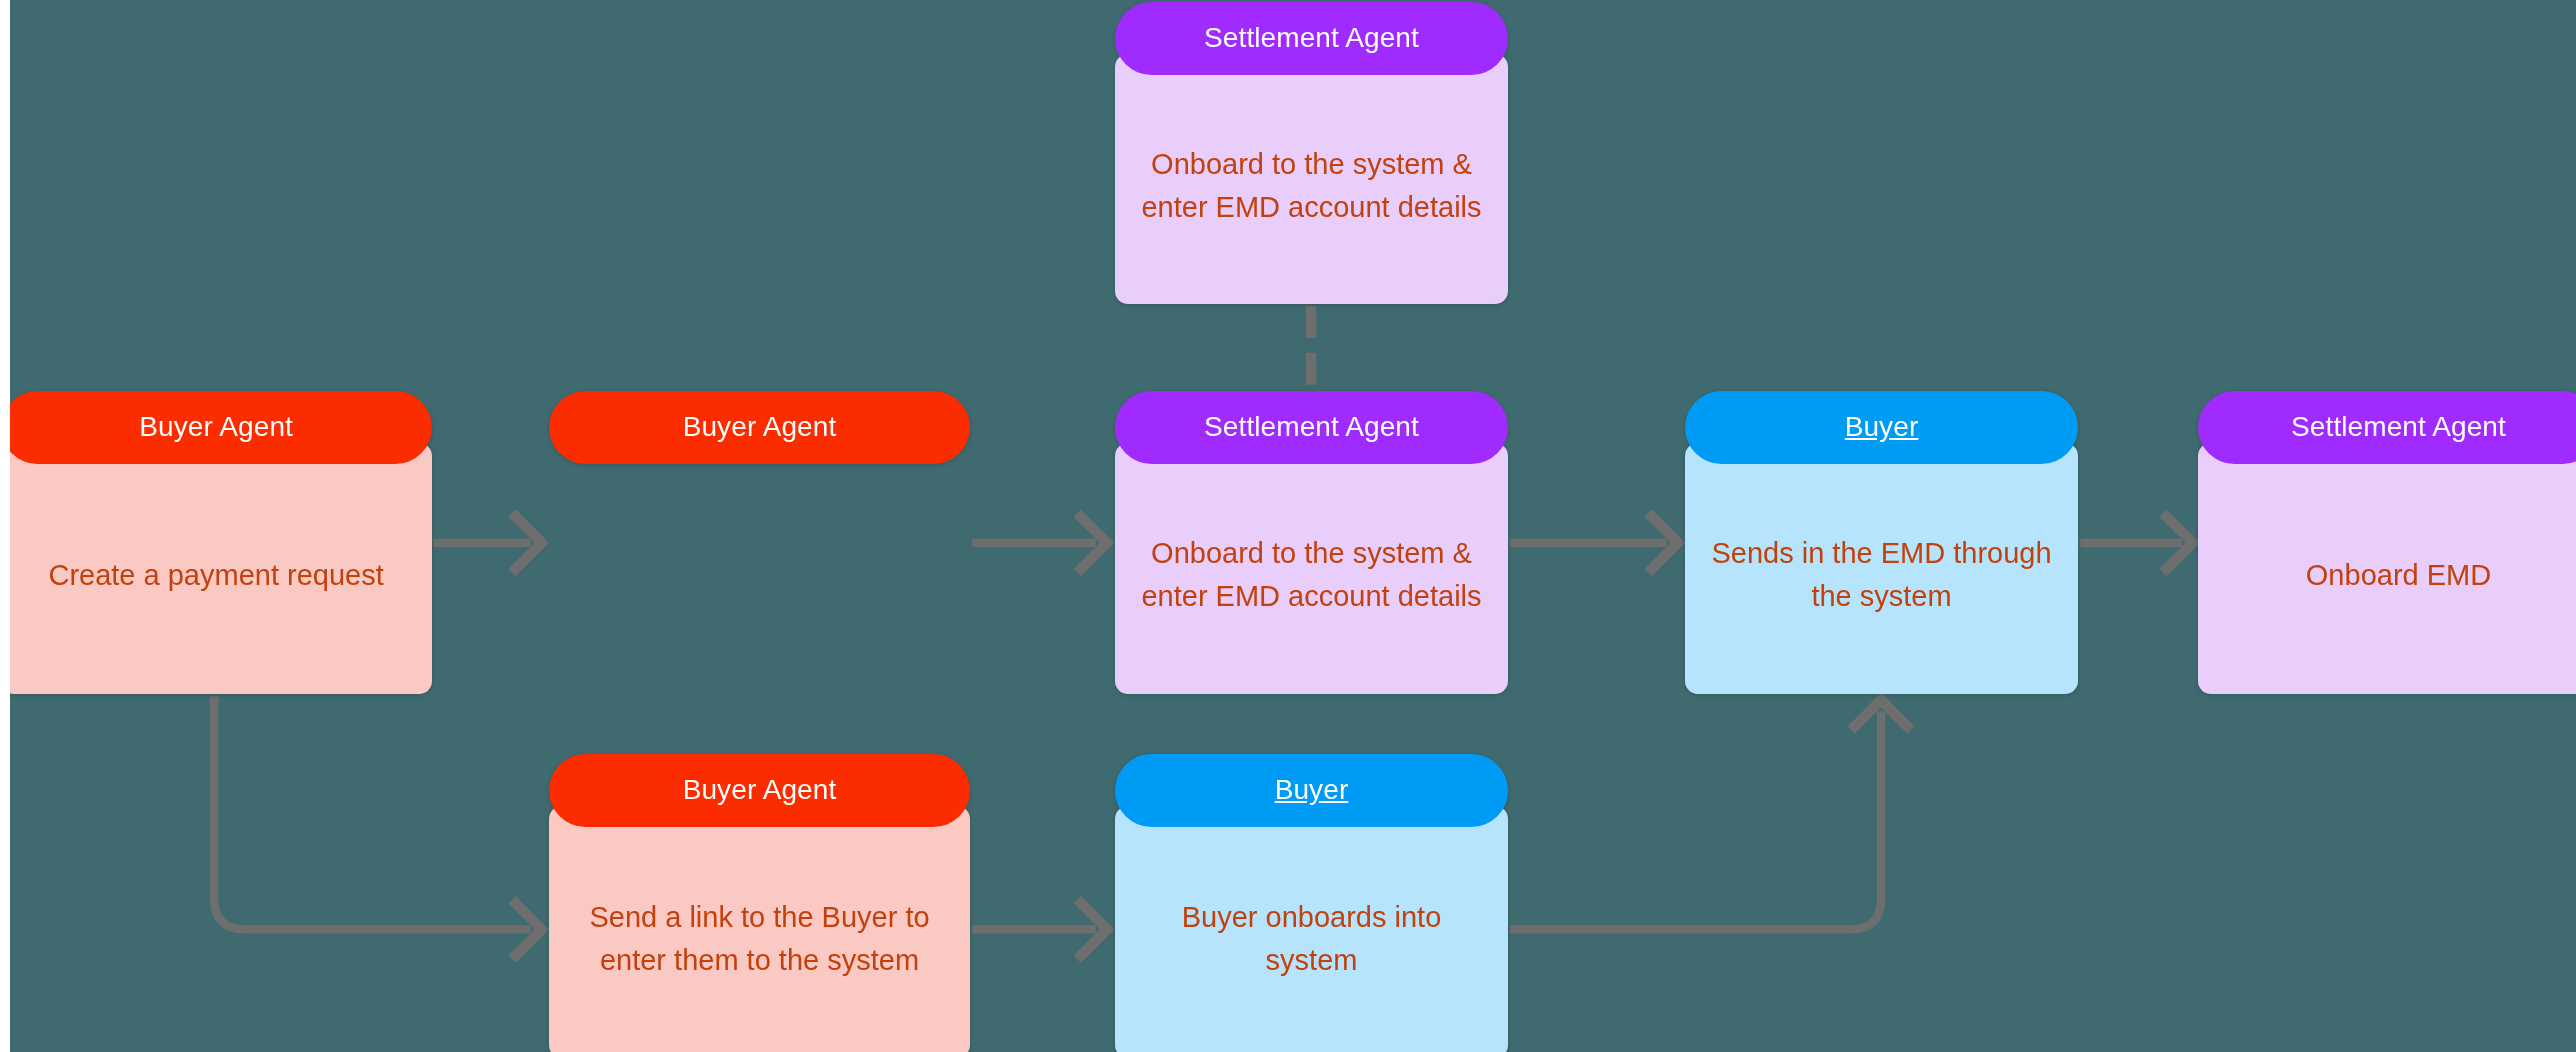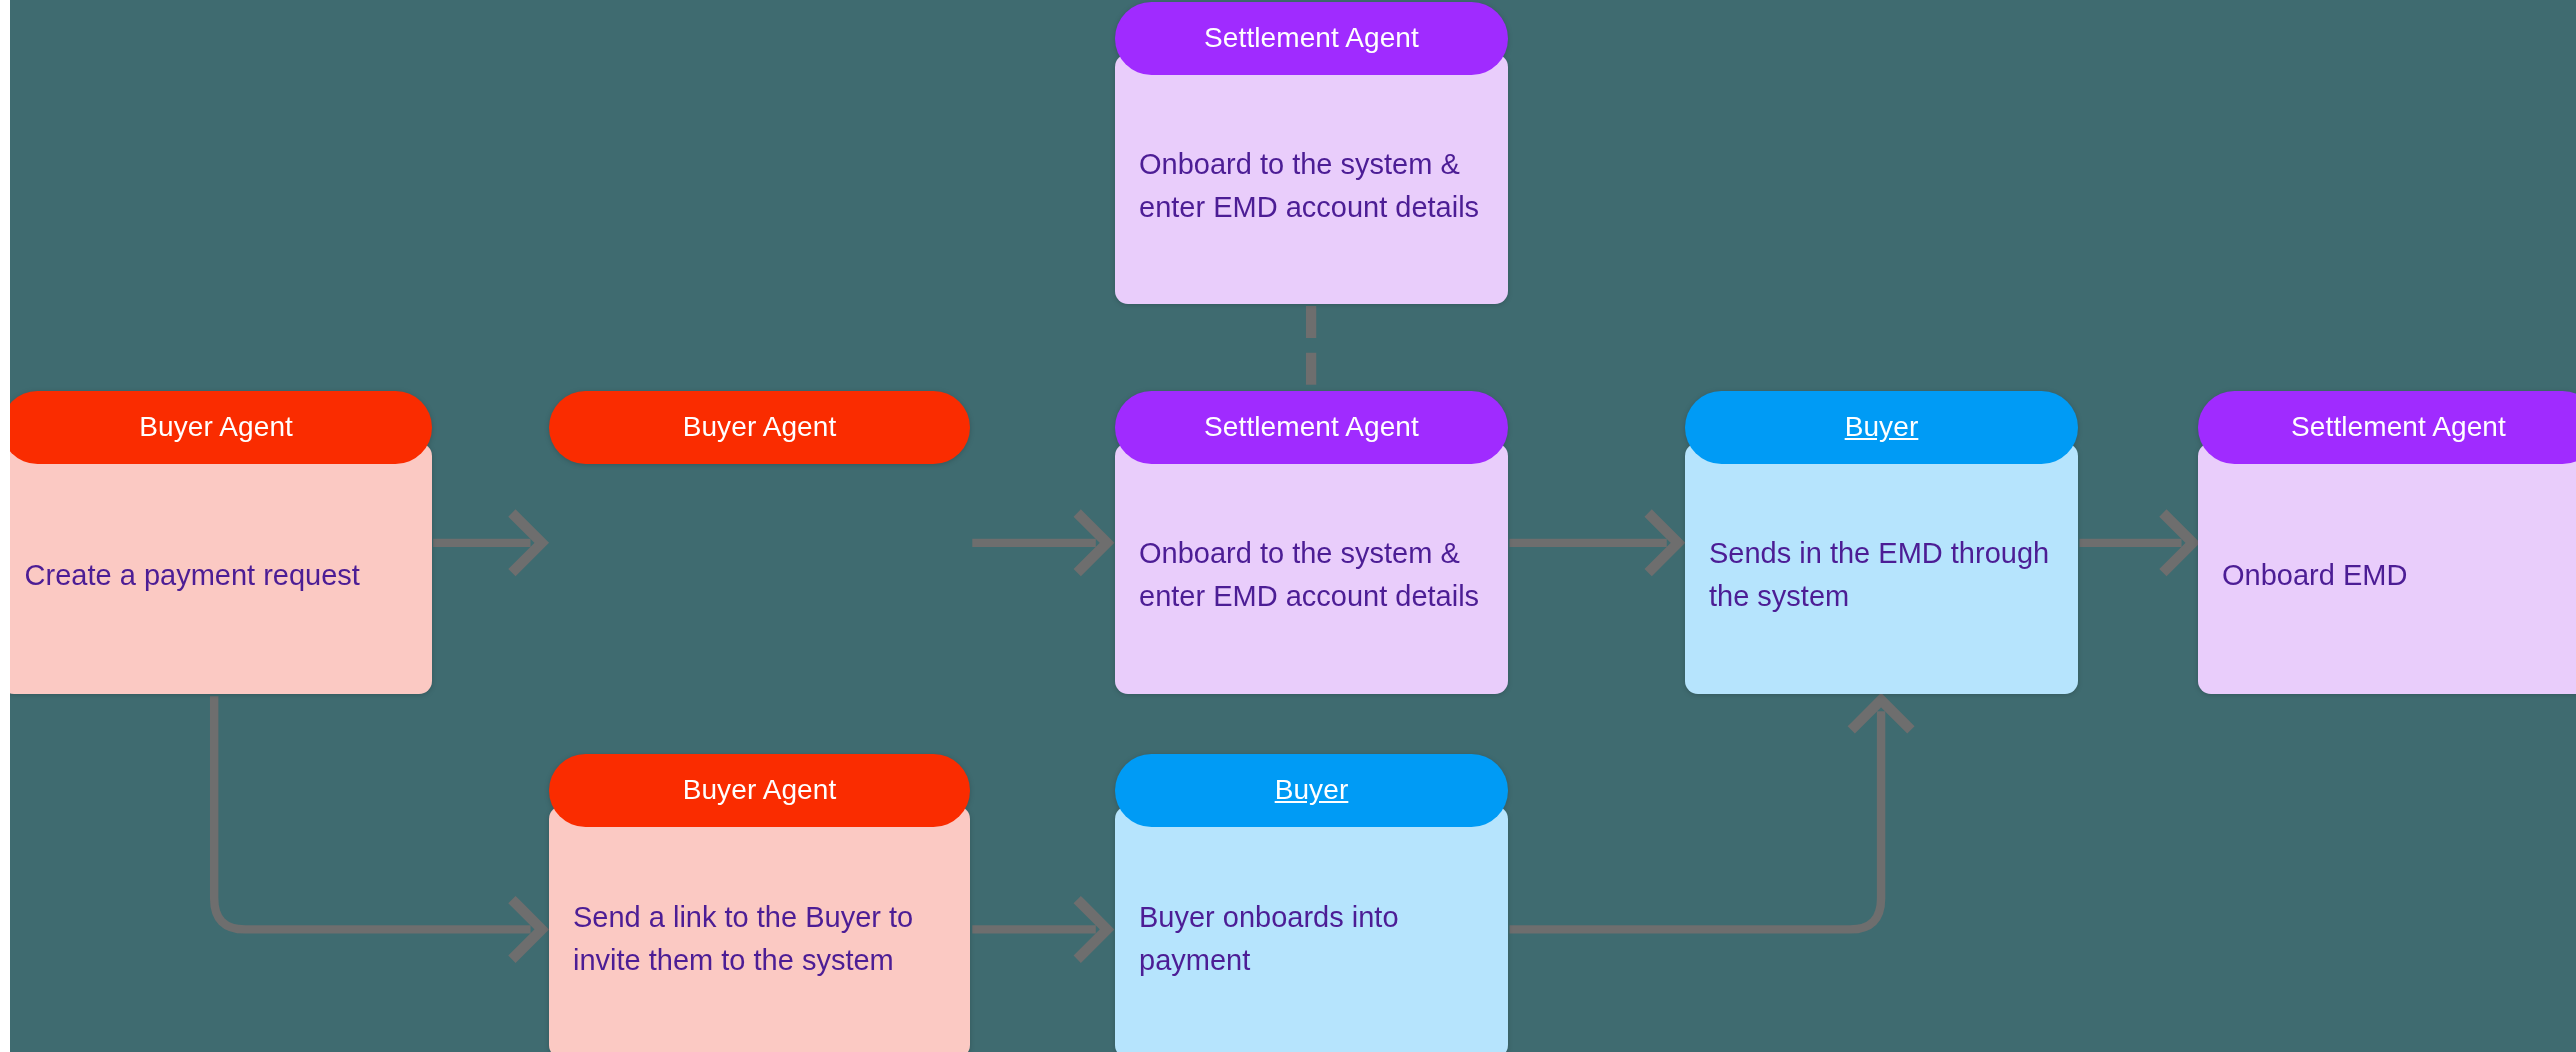--- a/index.html
+++ b/index.html
@@ -54,21 +54,22 @@
   }
   .node-body {
     box-sizing: border-box;
     flex: 1 1 auto;
     margin-top: -20.6px;
     padding: 37px 24px 24px 24px;
     border-radius: 13px;
     display: flex;
     align-items: center;
     justify-content: center;
-    color: #4c1d95;
+    text-align: center;
+    color: #c2410c;
     font-size: 29px;
     line-height: 1.48;
     position: relative;
     z-index: 1;
   }
   .node-body span {
     display: block;
     width: 100%;
   }
 
@@ -162,25 +163,25 @@
   <div class="node theme-purple" style="left:2188px; top:391px; width:401px; height:303px;">
     <div class="node-header">Settlement Agent</div>
     <div class="node-body">
       <span>Onboard EMD</span>
     </div>
   </div>
 
   <div class="node theme-red" style="left:539px; top:754px; width:421px; height:304px;">
     <div class="node-header">Buyer Agent</div>
     <div class="node-body">
-      <span>Send a link to the Buyer to invite them to the system</span>
+      <span>Send a link to the Buyer to enter them to the system</span>
     </div>
   </div>
 
   <div class="node theme-blue" style="left:1105px; top:754px; width:393px; height:304px;">
     <div class="node-header">Buyer</div>
     <div class="node-body">
-      <span>Buyer onboards into payment</span>
+      <span>Buyer onboards into system</span>
     </div>
   </div>
 
 </div>
 
 
 </body></html>

